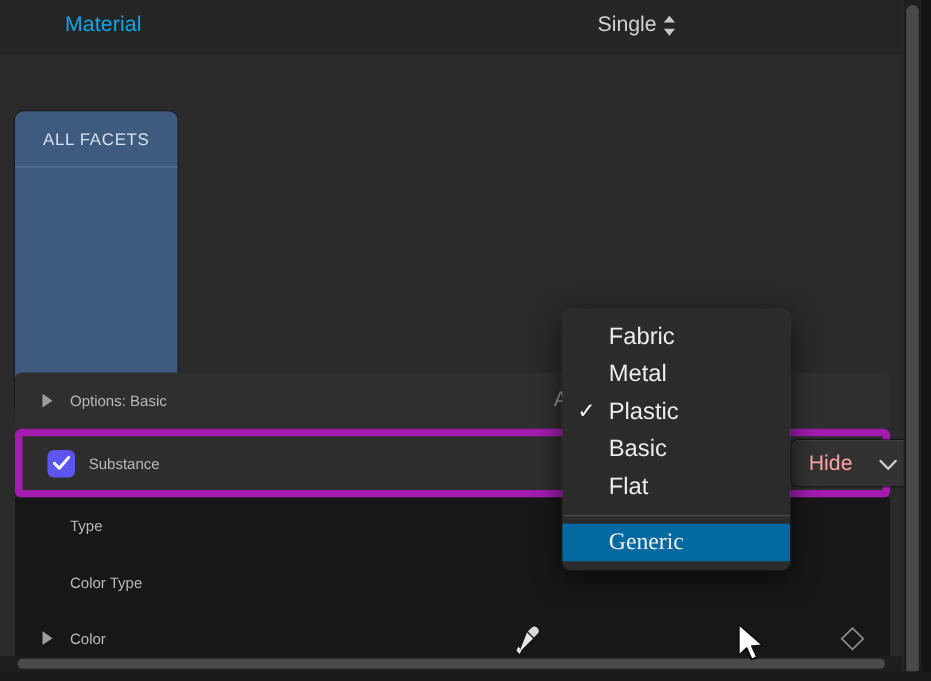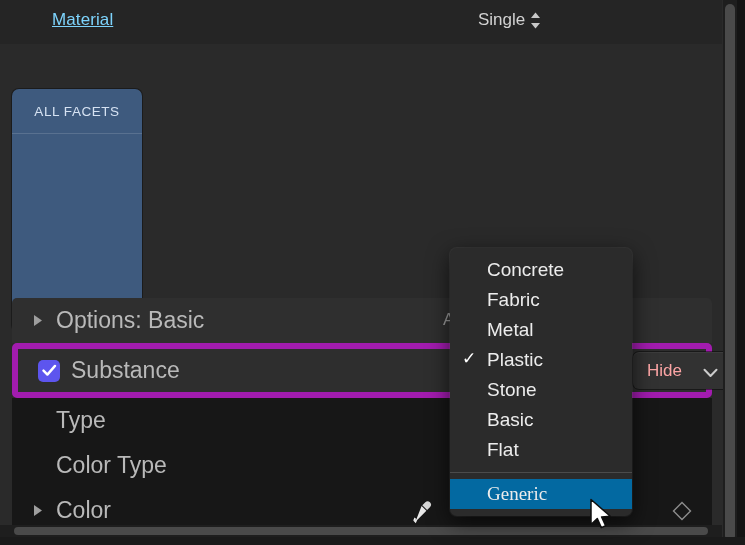--- a/index.html
+++ b/index.html
@@ -23,23 +23,22 @@
     left: 0; top: 0;
     width: 722px;
     height: 44px;
     background: #252525;
   }
   .header-title {
     position: absolute;
     left: 52px;
     top: 10px;
     font-size: 17px;
-    color: #7dd3fc;
+    color: #0ea5e9;
     letter-spacing: 0.1px;
-    text-decoration: underline;
   }
   .header-value-wrap {
     position: absolute;
     left: 478px;
     top: 10px;
     display: flex;
     align-items: center;
     gap: 4px;
   }
   .header-value {
@@ -160,21 +159,21 @@
   .disclosure {
     width: 15px;
     margin-left: 20px;
     margin-right: 9px;
     display: flex;
     align-items: center;
   }
   .disclosure svg { display: block; }
 
   .prop-label {
-    font-size: 23px;
+    font-size: 12px;
     color: #b9b9b9;
   }
   .prop-label.indent { margin-left: 44px; }
 
   .checkbox {
     width: 22px;
     height: 22px;
     margin-left: 20px;
     margin-right: 11px;
     border-radius: 5px;
@@ -418,33 +417,27 @@
     <div class="scrollbar-h-thumb"></div>
   </div>
   <div class="scrollbar-v">
     <div class="scrollbar-v-thumb"></div>
   </div>
   <div class="edge-right"></div>
   <div class="edge-bottom"></div>
 
   <div class="menu">
     <div class="menu-item">
-      <span>Concrete</span>
-    </div>
-    <div class="menu-item">
       <span>Fabric</span>
     </div>
     <div class="menu-item">
       <span>Metal</span>
     </div>
     <div class="menu-item checked-mark">
       <span>Plastic</span>
-    </div>
-    <div class="menu-item">
-      <span>Stone</span>
     </div>
     <div class="menu-item">
       <span>Basic</span>
     </div>
     <div class="menu-item">
       <span>Flat</span>
     </div>
     <div class="menu-sep"></div>
     <div class="menu-item highlight">
       <span>Generic</span>

